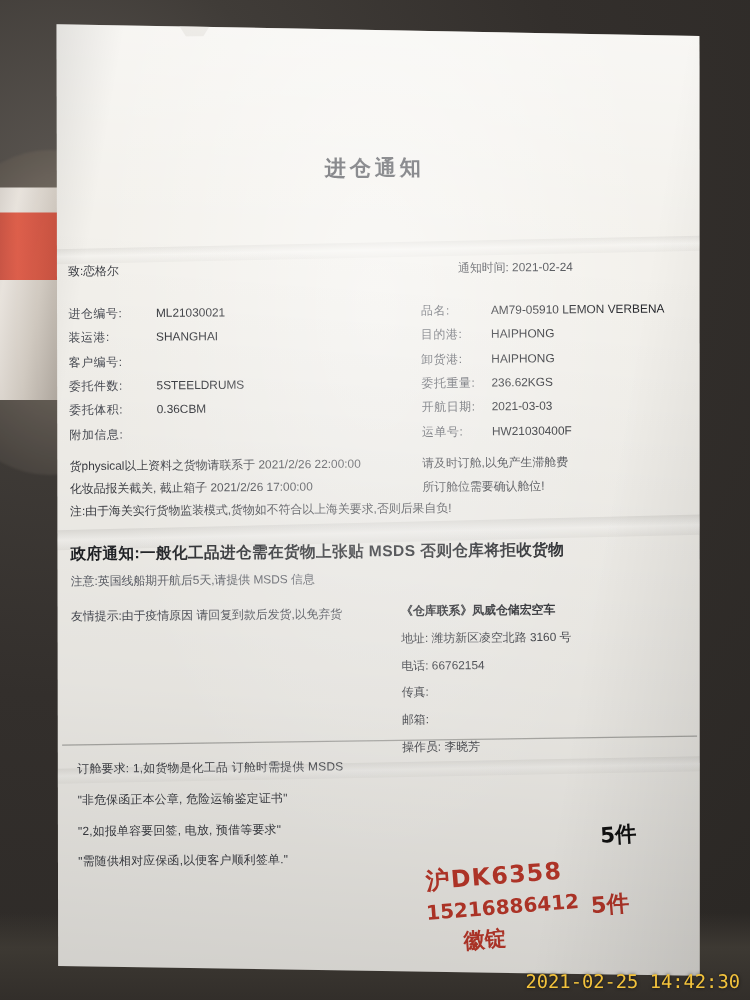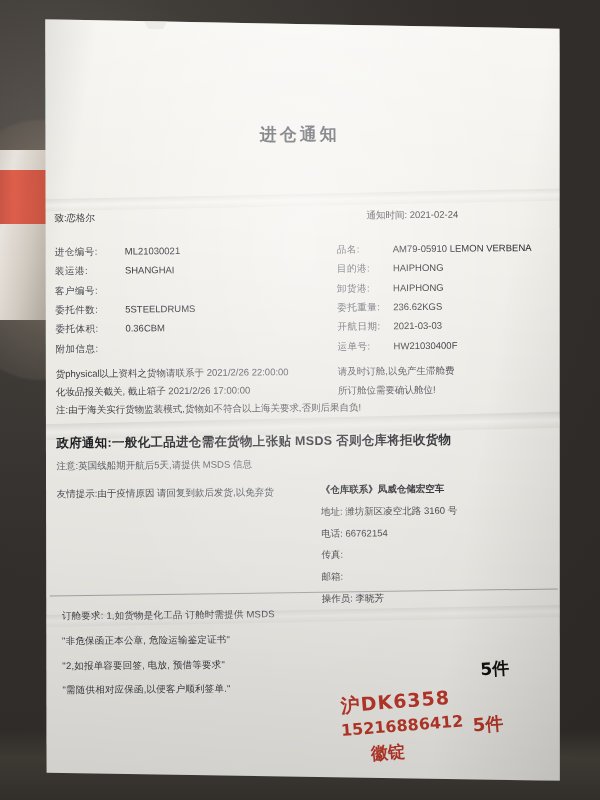--- a/index.html
+++ b/index.html
@@ -429,13 +429,14 @@
       <div class="hand h-sign">徽锭</div>
     </div>
 
     <div class="crease c1"></div>
     <div class="crease c2"></div>
     <div class="crease c3"></div>
     <div class="tear"></div>
     <div class="paper-shade"></div>
   </div>
 
+  <div class="timestamp">2021-02-25 14:42:30</div>
 </div>
 
 </body></html>

